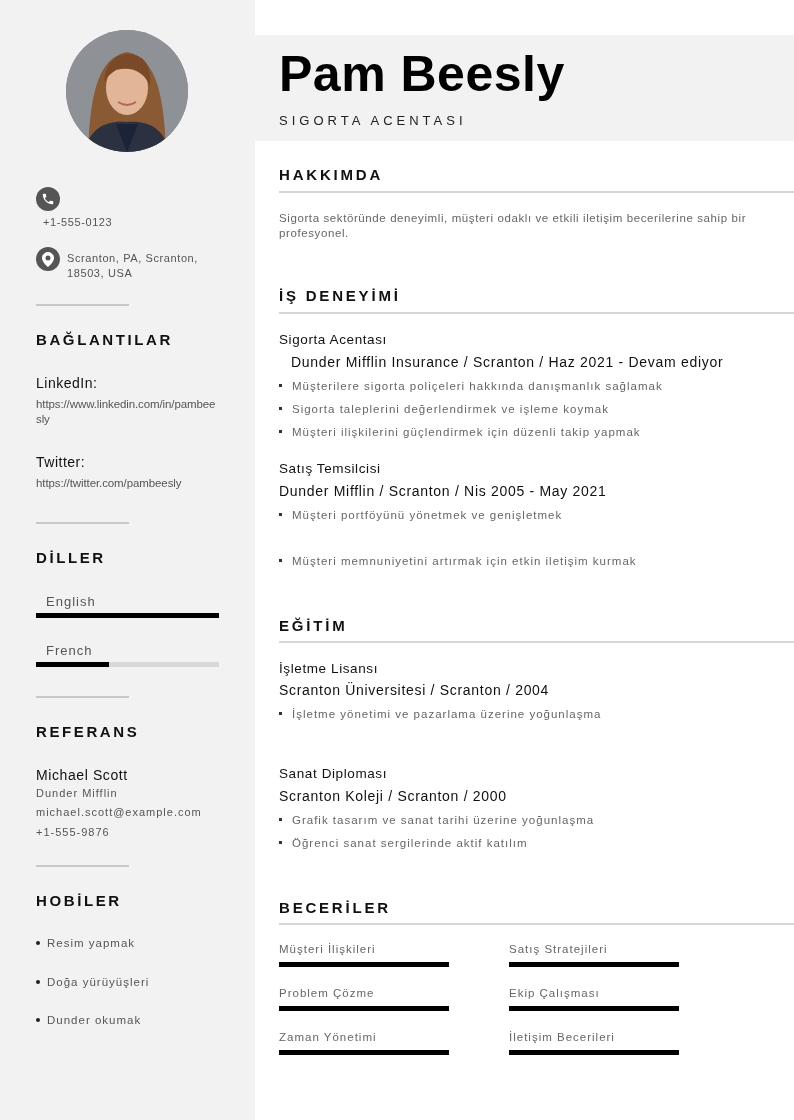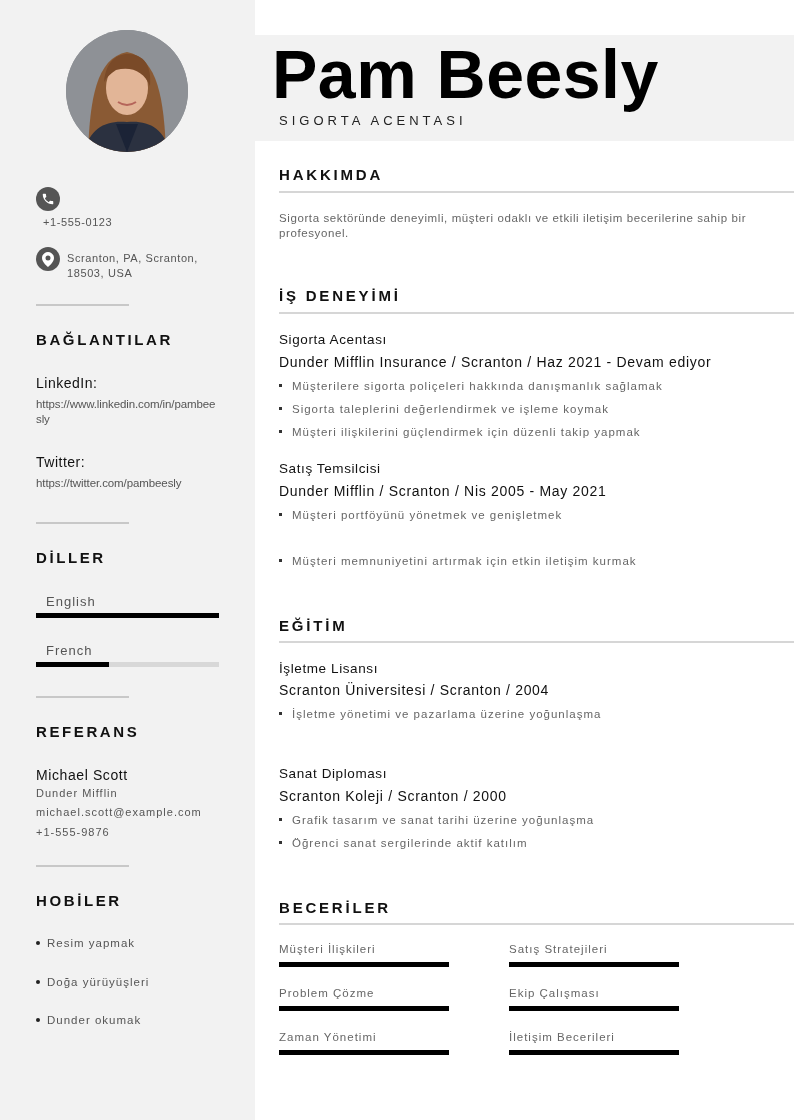--- a/index.html
+++ b/index.html
@@ -25,21 +25,21 @@
   .lang-bar { position: absolute; left: 36px; width: 183px; height: 5px; background: #d8d8d8; }
   .lang-fill { height: 5px; background: #000; }
 
   .ref-name { position: absolute; left: 36px; font-size: 14px; color: #111; letter-spacing: 0.6px; }
   .ref-line { position: absolute; left: 36px; font-size: 11px; color: #555; letter-spacing: 1px; }
 
   .hobby { position: absolute; left: 36px; font-size: 11.5px; color: #555; letter-spacing: 1px; }
   .hobby .dot { display: inline-block; width: 4px; height: 4px; background: #222; border-radius: 50%; margin-right: 7px; vertical-align: middle; position: relative; top: -1px; }
 
   .header-band { position: absolute; left: 0; top: 35px; width: 539px; height: 106px; background: #f2f2f2; }
-  .name { position: absolute; left: 17px; top: 44px; font-size: 68px; font-weight: bold; color: #000; letter-spacing: 0.5px; line-height: 60px; }
+  .name { position: absolute; left: 24px; top: 44px; font-size: 50px; font-weight: bold; color: #000; letter-spacing: 0.5px; line-height: 60px; }
   .role { position: absolute; left: 24px; top: 113px; font-size: 13px; letter-spacing: 4px; color: #222; }
 
   .mtitle { position: absolute; left: 24px; font-size: 15px; font-weight: bold; letter-spacing: 2.8px; color: #111; }
   .mrule { position: absolute; left: 24px; width: 515px; height: 2px; background: #d6d6d6; }
   .about { position: absolute; left: 24px; top: 211px; width: 500px; font-size: 11.5px; color: #666; line-height: 15px; letter-spacing: 0.6px; }
 
   .job-title { position: absolute; left: 24px; font-size: 13.5px; color: #111; letter-spacing: 0.6px; }
   .job-sub { position: absolute; left: 24px; font-size: 14px; color: #111; letter-spacing: 0.7px; }
   .bullet { position: absolute; left: 24px; font-size: 11.5px; color: #666; letter-spacing: 1px; }
   .bullet .sq { display: inline-block; width: 3px; height: 3px; background: #333; margin-right: 10px; vertical-align: middle; position: relative; top: -1px; }
@@ -122,21 +122,21 @@
   <div class="role">SIGORTA ACENTASI</div>
 
   <div class="mtitle" style="top:166px;">HAKKIMDA</div>
   <div class="mrule" style="top:191px;"></div>
   <div class="about">Sigorta sektöründe deneyimli, müşteri odaklı ve etkili iletişim becerilerine sahip bir profesyonel.</div>
 
   <div class="mtitle" style="top:287px;">İŞ DENEYİMİ</div>
   <div class="mrule" style="top:312px;"></div>
 
   <div class="job-title" style="top:332px;">Sigorta Acentası</div>
-  <div class="job-sub" style="top:354px;">Dunder Mifflin Insurance / Scranton / Haz 2021 - Devam ediyor</div>
+  <div class="job-sub" style="top:354px;margin-left:12px;">Dunder Mifflin Insurance / Scranton / Haz 2021 - Devam ediyor</div>
   <div class="bullet" style="top:380px;"><span class="sq"></span><span>Müşterilere sigorta poliçeleri hakkında danışmanlık sağlamak</span></div>
   <div class="bullet" style="top:403px;"><span class="sq"></span><span>Sigorta taleplerini değerlendirmek ve işleme koymak</span></div>
   <div class="bullet" style="top:426px;"><span class="sq"></span><span>Müşteri ilişkilerini güçlendirmek için düzenli takip yapmak</span></div>
 
   <div class="job-title" style="top:461px;">Satış Temsilcisi</div>
   <div class="job-sub" style="top:483px;">Dunder Mifflin / Scranton / Nis 2005 - May 2021</div>
   <div class="bullet" style="top:509px;"><span class="sq"></span><span>Müşteri portföyünü yönetmek ve genişletmek</span></div>
   <div class="bullet" style="top:555px;"><span class="sq"></span><span>Müşteri memnuniyetini artırmak için etkin iletişim kurmak</span></div>
 
   <div class="mtitle" style="top:617px;">EĞİTİM</div>

